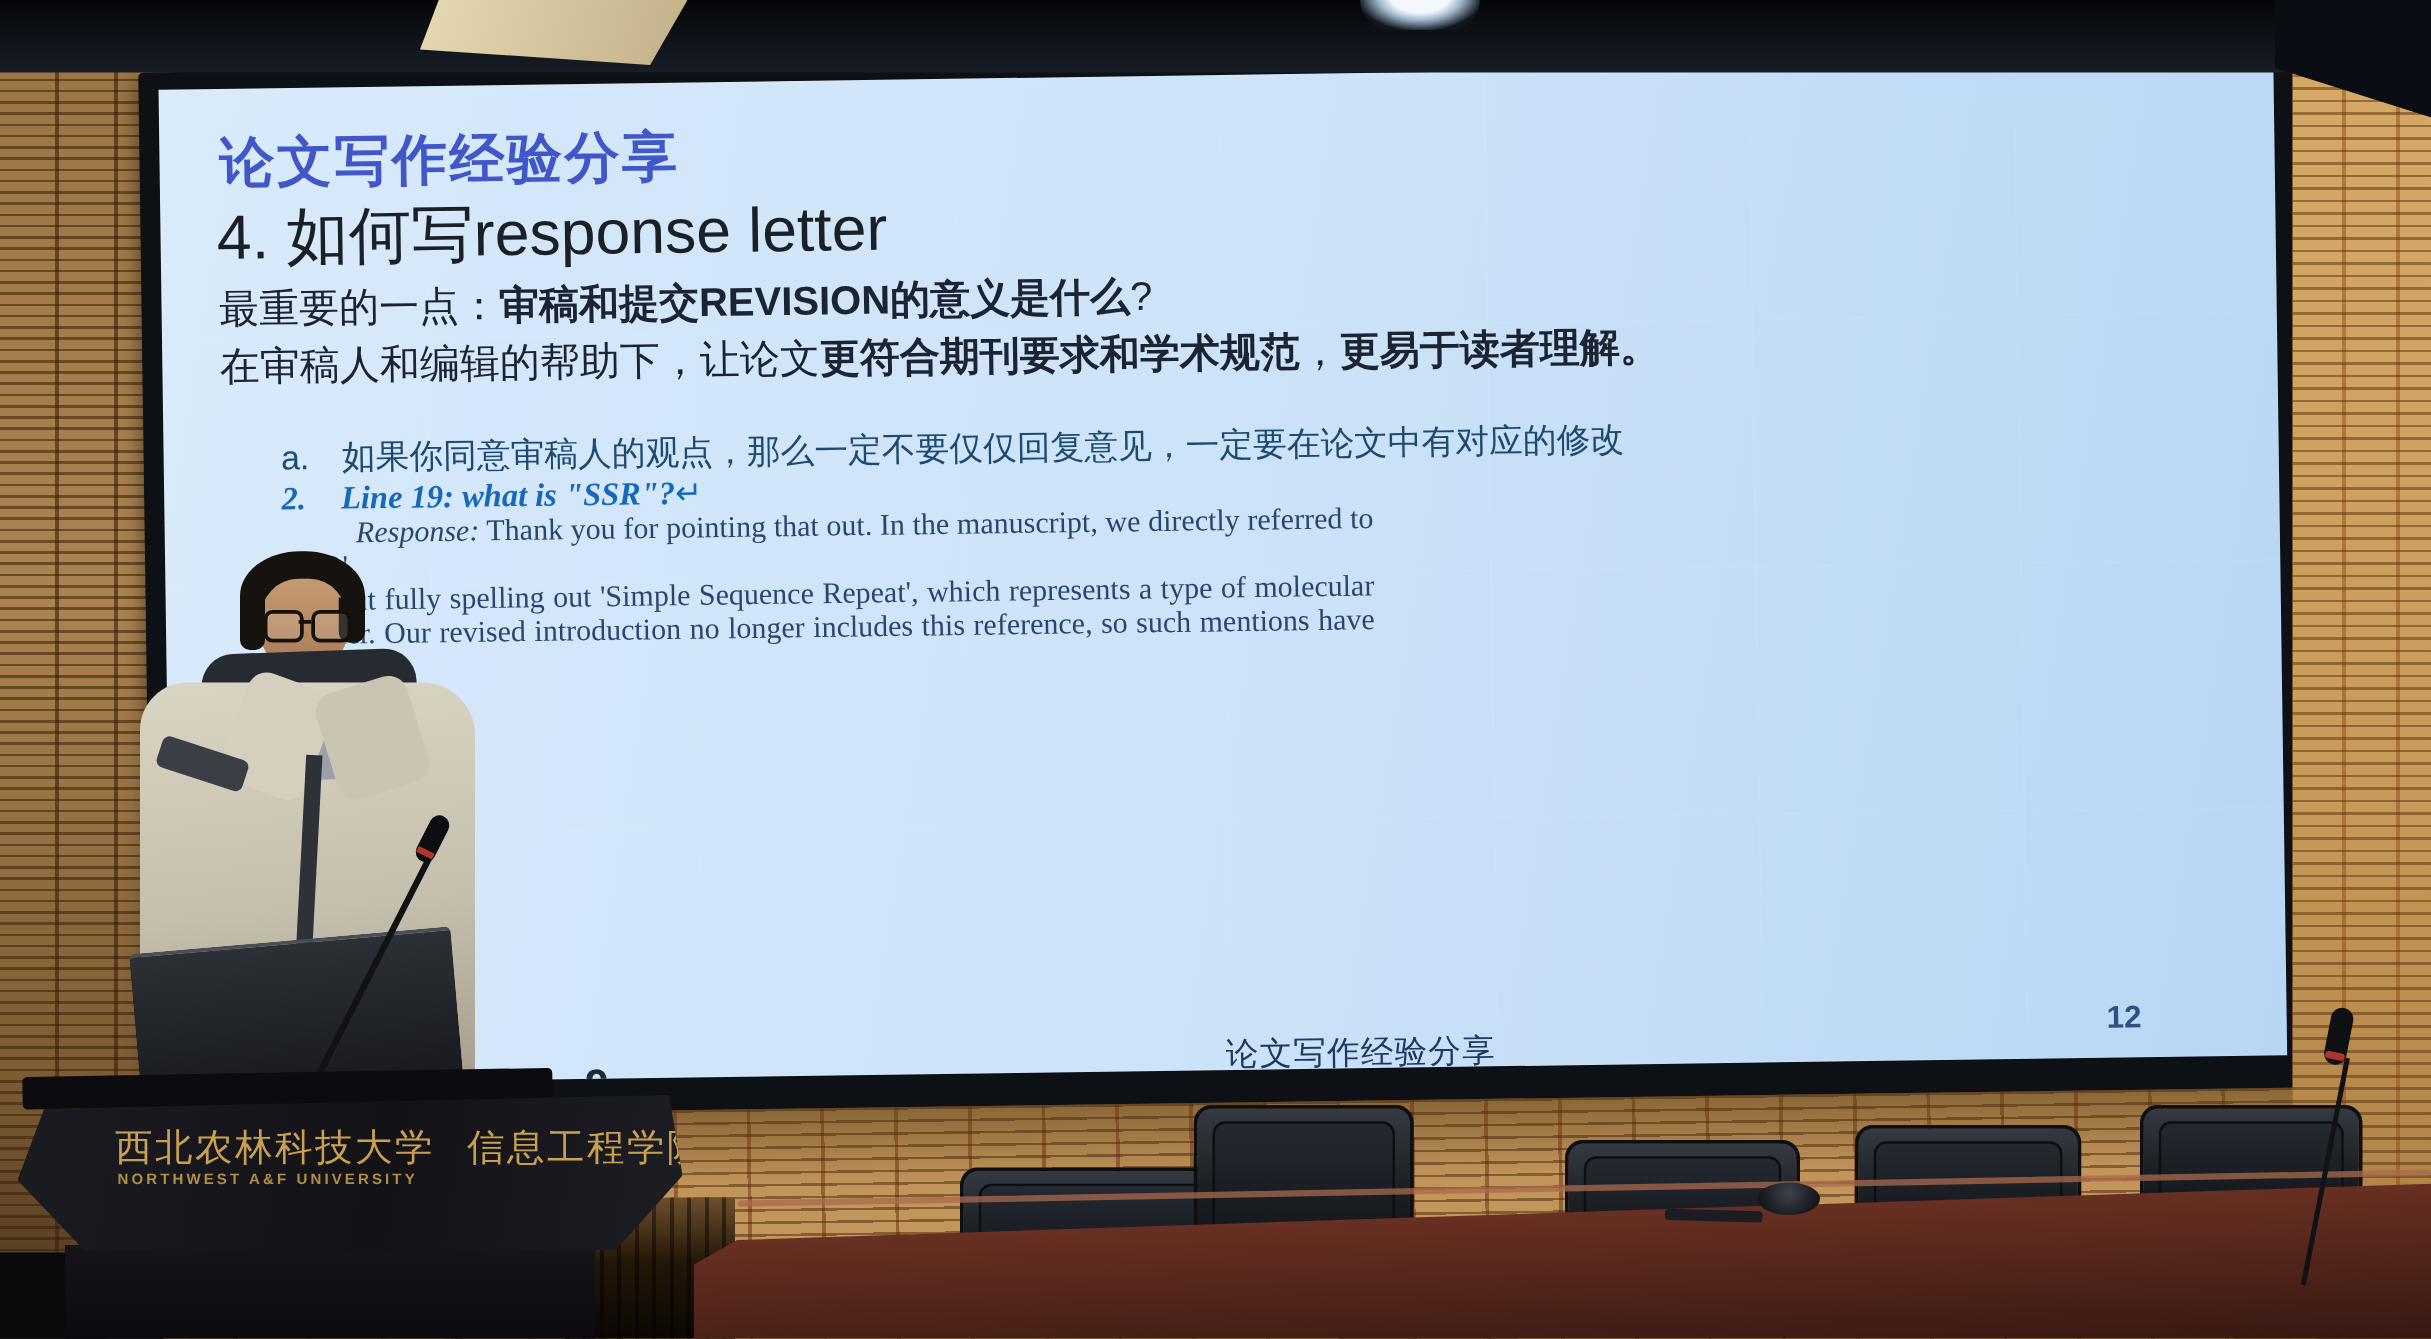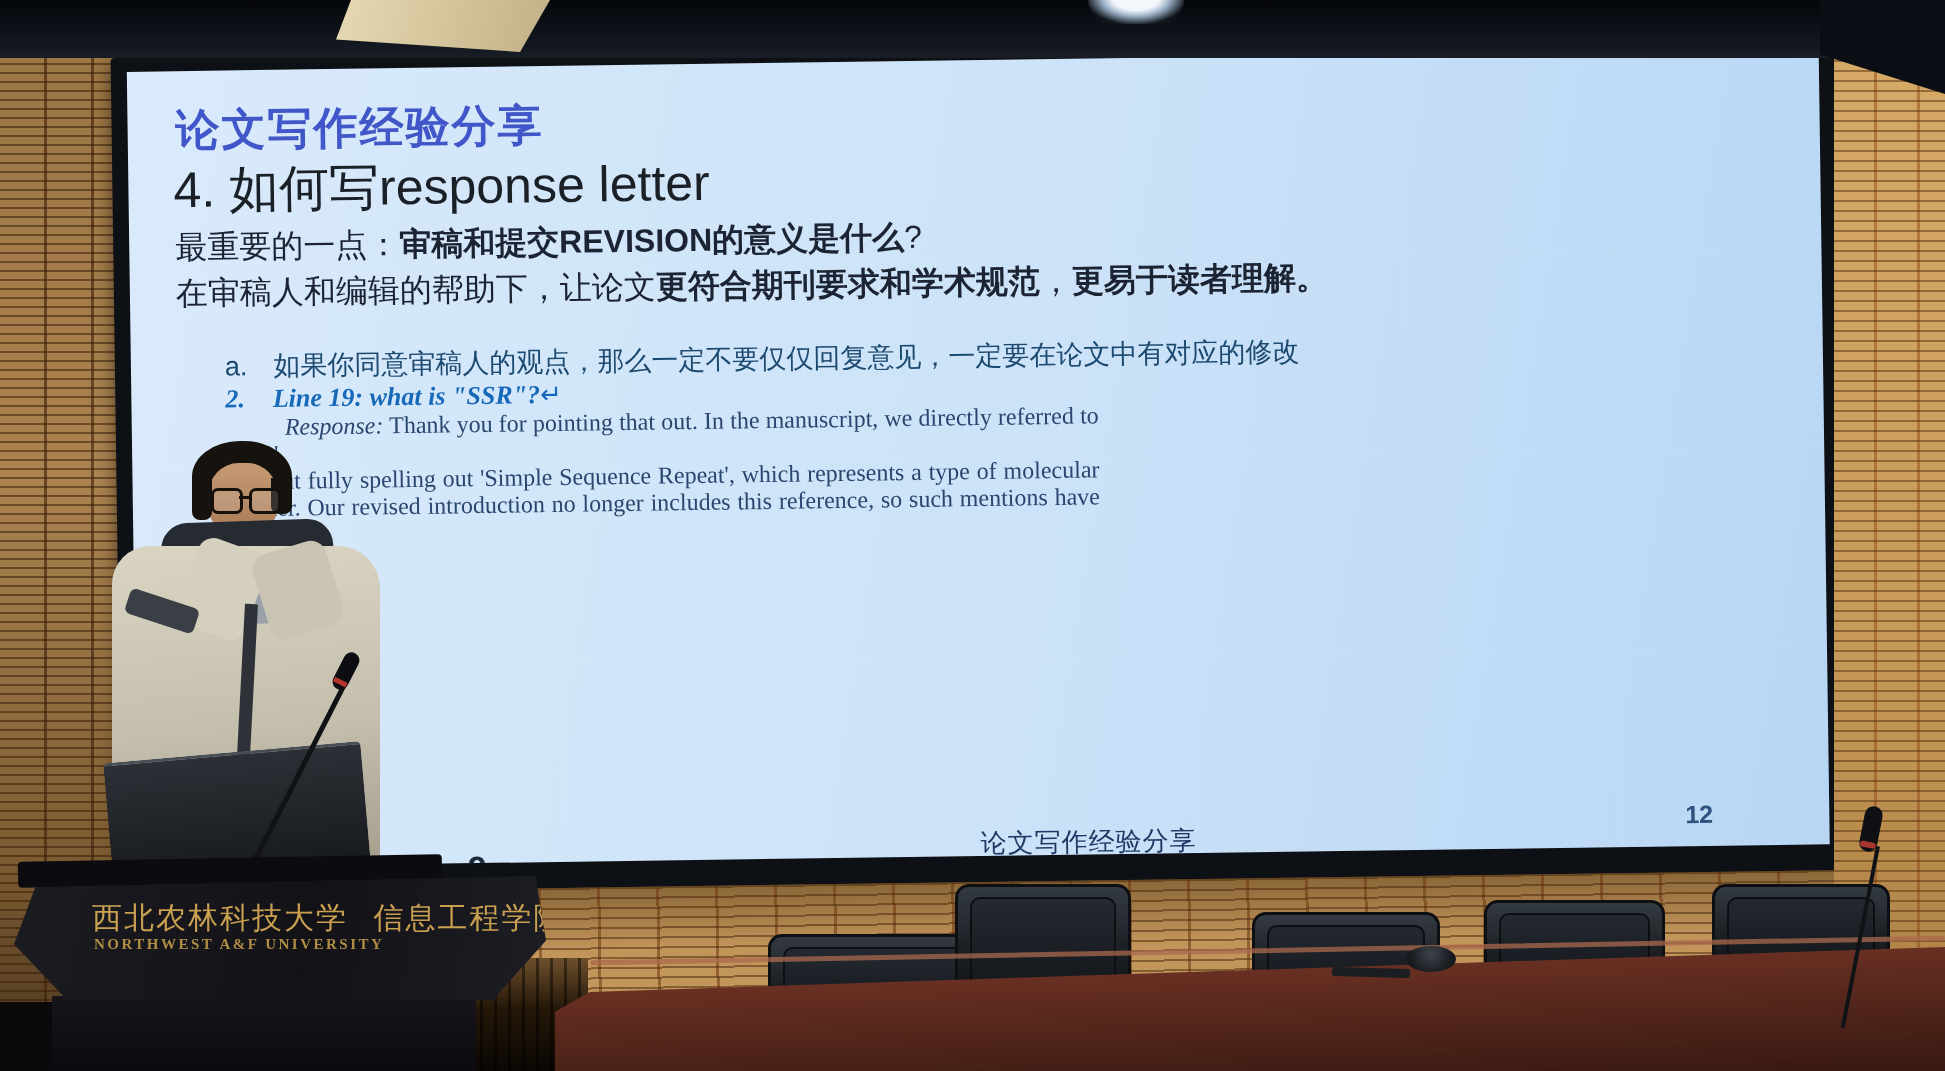--- a/index.html
+++ b/index.html
@@ -125,22 +125,22 @@
   #mic-head .band{position:absolute;left:1px;right:1px;bottom:5px;height:5px;background:#b5342c;}
 
   
   #podium-lip{left:18px;top:858px;width:424px;height:26px;z-index:24;background:#0c0c10;
     transform:rotate(-1deg);border-radius:4px;}
   #podium-sign{left:14px;top:876px;width:532px;height:124px;z-index:25;
     clip-path:polygon(4% 9%,98% 0%,100% 52%,90% 100%,10% 100%,0% 55%);
     background:linear-gradient(100deg,#1b1b22 0%,#121217 55%,#1d1d24 100%);}
   #podium-cn{position:absolute;left:78px;top:22px;font-size:30px;color:#c9a050;
     font-family:"Liberation Serif",serif;letter-spacing:2px;word-spacing:16px;white-space:nowrap;}
-  #podium-en{position:absolute;left:80px;top:60px;font-size:15px;color:#b08f45;
-    letter-spacing:2.5px;font-weight:700;white-space:nowrap;font-family:Liberation Serif, serif;}
+  #podium-en{position:absolute;left:80px;top:60px;font-size:12px;color:#b08f45;
+    letter-spacing:2.5px;font-weight:700;white-space:nowrap;}
   #podium-body{left:52px;top:996px;width:424px;height:75px;z-index:24;
     background:linear-gradient(180deg,#17151b,#0b0a0e);}
   #podium-foot{left:0;top:1002px;width:86px;height:69px;z-index:23;background:#0a090c;}
 </style>
 </head>
 <body>
 
 <div class="abs" id="wall-left"></div>
 <div class="abs" id="wall-right"></div>
 

